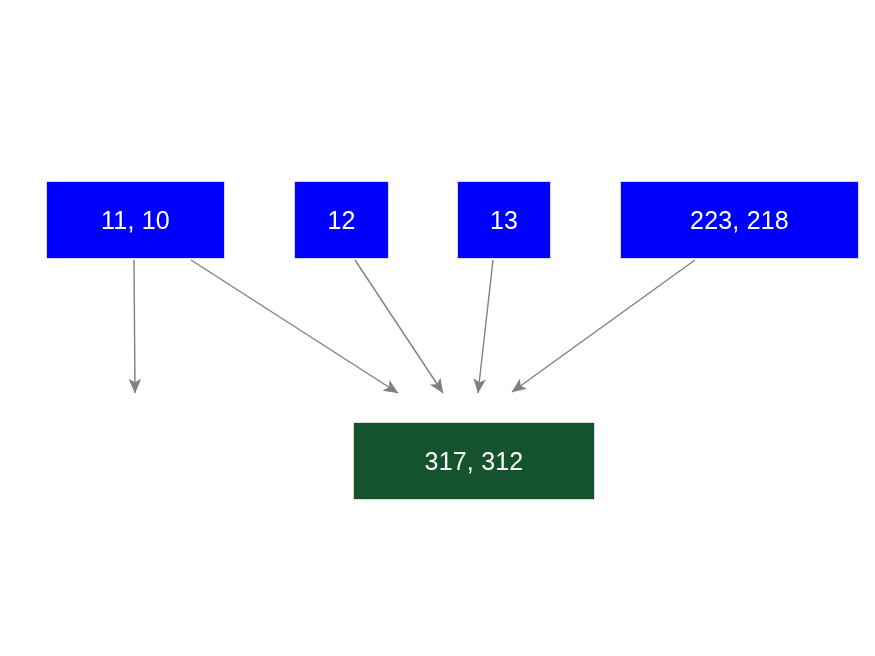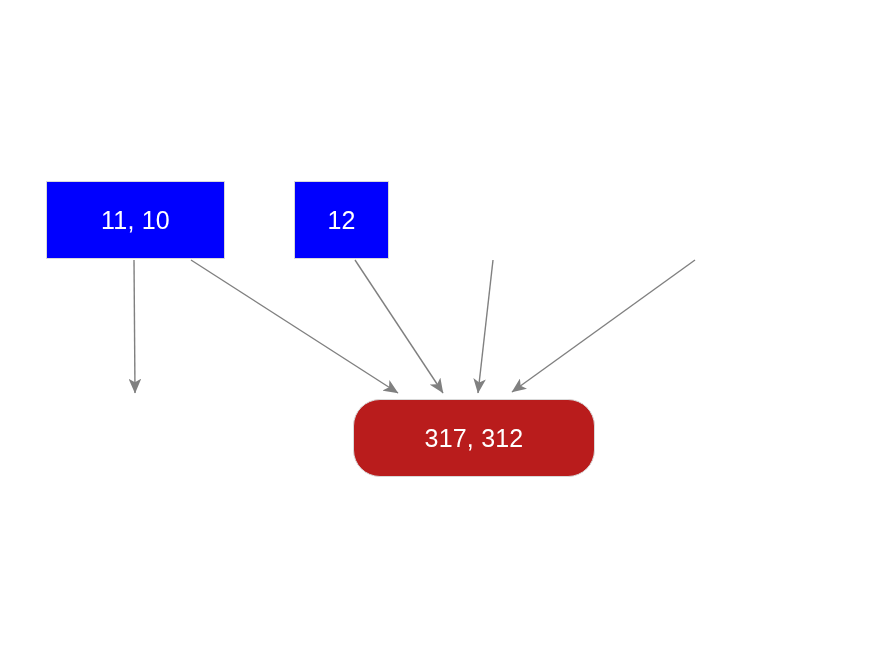--- a/index.html
+++ b/index.html
@@ -64,20 +64,26 @@
   </svg>
 
   <div class="node node-blue" style="left: 46px; top: 181px; width: 179px; height: 78px; background: rgb(0, 0, 255); border-color: rgb(217, 217, 217); color: rgb(255, 255, 255);">
     <span class="node-label">11, 10</span>
   </div>
 
   <div class="node node-blue" style="left: 294px; top: 181px; width: 95px; height: 78px; background: rgb(0, 0, 255); border-color: rgb(217, 217, 217); color: rgb(255, 255, 255);">
     <span class="node-label">12</span>
   </div>
 
+  <div class="node node-blue" style="left: 457px; top: 181px; width: 94px; height: 78px; background: rgb(0, 0, 255); border-color: rgb(217, 217, 217); color: rgb(255, 255, 255);">
+    <span class="node-label">13</span>
+  </div>
+
+  <div class="node node-blue" style="left: 620px; top: 181px; width: 239px; height: 78px; background: rgb(0, 0, 255); border-color: rgb(217, 217, 217); color: rgb(255, 255, 255);">
+    <span class="node-label">223, 218</span>
+  </div>
 
 
-
-  <div class="node node-red" style="left: 353px; top: 399px; width: 242px; height: 78px; background: #b91c1c; border-color: rgb(217, 217, 217); color: rgb(255, 255, 255); border-radius: 27px;">
+  <div class="node node-red" style="left: 353px; top: 422px; width: 242px; height: 78px; background: #14532d; border-color: rgb(217, 217, 217); color: rgb(255, 255, 255);">
     <span class="node-label">317, 312</span>
   </div>
 
 </div>
 
 </body></html>

